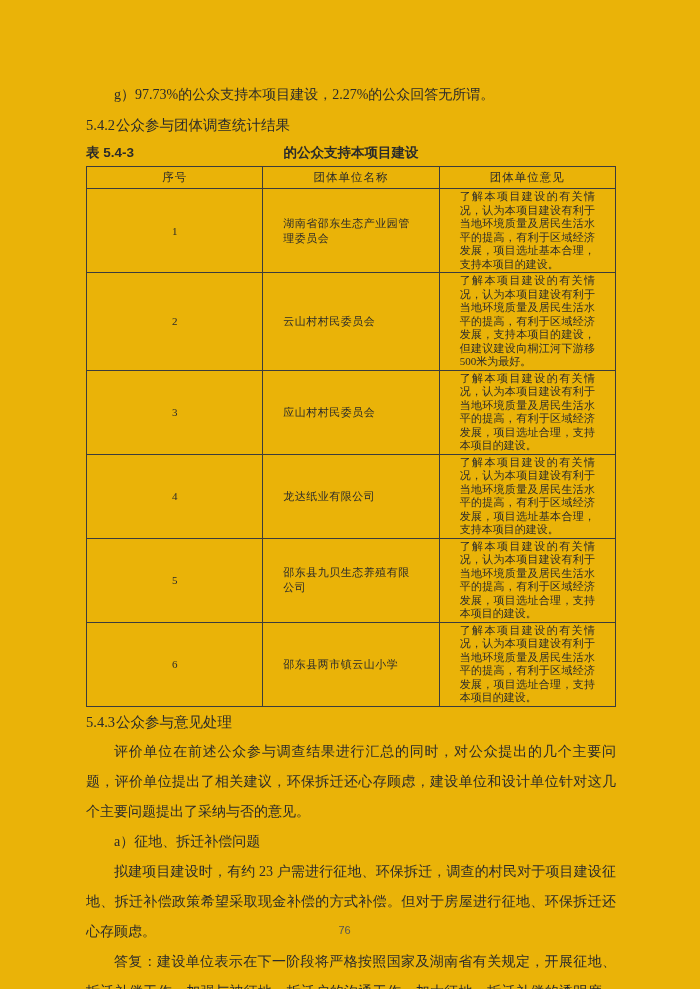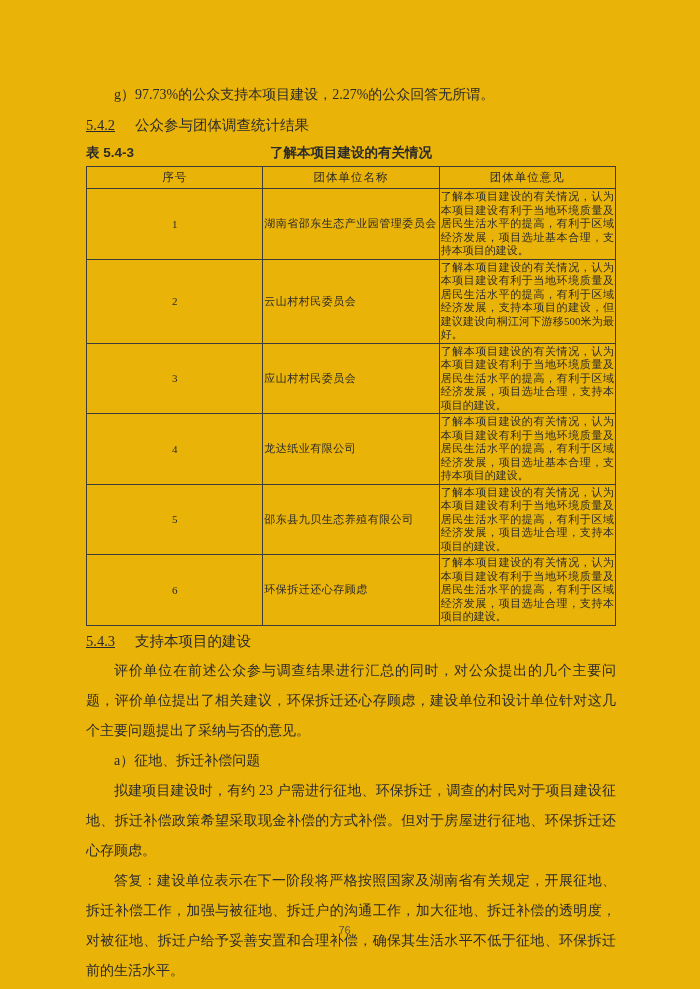--- a/index.html
+++ b/index.html
@@ -10,40 +10,40 @@
     box-sizing:border-box;
     padding:80px 84px 0 86px;
     font-family:"Liberation Serif","DejaVu Serif",serif;
     color:#2b2b2b;
     overflow:hidden;
   }
   .content{width:530px;}
   p{margin:0;font-size:14px;line-height:30px;text-align:justify;}
   p.indent{text-indent:2em;}
   .heading{font-size:14.5px;line-height:30px;font-weight:normal;margin:0;}
-  .heading .h-num{margin-right:20px;text-decoration:underline;}
+  .heading .h-num{margin-right:1px;}
   .list-item{text-indent:2em;}
   .table-caption{
     position:relative;
     height:26px;line-height:26px;
     font-family:"Liberation Sans","DejaVu Sans",sans-serif;
     font-weight:bold;font-size:13.5px;
     text-align:center;
   }
   .table-caption .caption-label{
     position:absolute;left:0;top:0;
   }
   table.survey{
     width:530px;
     border-collapse:collapse;
     table-layout:fixed;
   }
   table.survey th, table.survey td{
     border:1px solid #3c3c3c;
-    padding:1px 1px;
+    padding:1px 20px;
     font-weight:normal;
     box-sizing:border-box;
   }
   table.survey th{
     height:22px;font-size:11.5px;text-align:center;
     letter-spacing:1px;
   }
   td.cell-no{width:45px;text-align:center;font-size:11px;}
   td.cell-name{width:185px;font-size:11px;padding-left:11px;letter-spacing:0.5px;}
   td.cell-opinion{
@@ -63,21 +63,21 @@
 <div class="page">
   <div class="content">
 
     <p class="indent">g）97.73%的公众支持本项目建设，2.27%的公众回答无所谓。</p>
 
     <h3 class="heading"><span class="h-num">5.4.2</span><span>公众参与团体调查统计结果</span></h3>
 
 
     <div class="table-caption">
       <span class="caption-label">表  5.4-3</span>
-      <span class="caption-title">了解本项目建设的有关情况</span>
+      <span class="caption-title">的公众支持本项目建设</span>
     </div>
 
     <table class="survey">
       <thead>
         <tr>
           <th>序号</th>
           <th>团体单位名称</th>
           <th>团体单位意见</th>
         </tr>
       </thead>
@@ -102,27 +102,27 @@
           <td class="cell-name">龙达纸业有限公司</td>
           <td class="cell-opinion">了解本项目建设的有关情况，认为本项目建设有利于当地环境质量及居民生活水平的提高，有利于区域经济发展，项目选址基本合理，支持本项目的建设。</td>
         </tr>
         <tr>
           <td class="cell-no">5</td>
           <td class="cell-name">邵东县九贝生态养殖有限公司</td>
           <td class="cell-opinion">了解本项目建设的有关情况，认为本项目建设有利于当地环境质量及居民生活水平的提高，有利于区域经济发展，项目选址合理，支持本项目的建设。</td>
         </tr>
         <tr>
           <td class="cell-no">6</td>
-          <td class="cell-name">环保拆迁还心存顾虑</td>
+          <td class="cell-name">邵东县两市镇云山小学</td>
           <td class="cell-opinion">了解本项目建设的有关情况，认为本项目建设有利于当地环境质量及居民生活水平的提高，有利于区域经济发展，项目选址合理，支持本项目的建设。</td>
         </tr>
       </tbody>
     </table>
 
-    <h3 class="heading"><span class="h-num">5.4.3</span><span>支持本项目的建设</span></h3>
+    <h3 class="heading"><span class="h-num">5.4.3</span><span>公众参与意见处理</span></h3>
 
     <p class="indent">评价单位在前述公众参与调查结果进行汇总的同时，对公众提出的几个主要问题，评价单位提出了相关建议，环保拆迁还心存顾虑，建设单位和设计单位针对这几个主要问题提出了采纳与否的意见。</p>
 
     <p class="list-item">a）征地、拆迁补偿问题</p>
 
     <p class="indent">拟建项目建设时，有约 23 户需进行征地、环保拆迁，调查的村民对于项目建设征地、拆迁补偿政策希望采取现金补偿的方式补偿。但对于房屋进行征地、环保拆迁还心存顾虑。</p>
 
     <p class="indent">答复：建设单位表示在下一阶段将严格按照国家及湖南省有关规定，开展征地、拆迁补偿工作，加强与被征地、拆迁户的沟通工作，加大征地、拆迁补偿的透明度，对被征地、拆迁户给予妥善安置和合理补偿，确保其生活水平不低于征地、环保拆迁前的生活水平。</p>
 
   </div>

